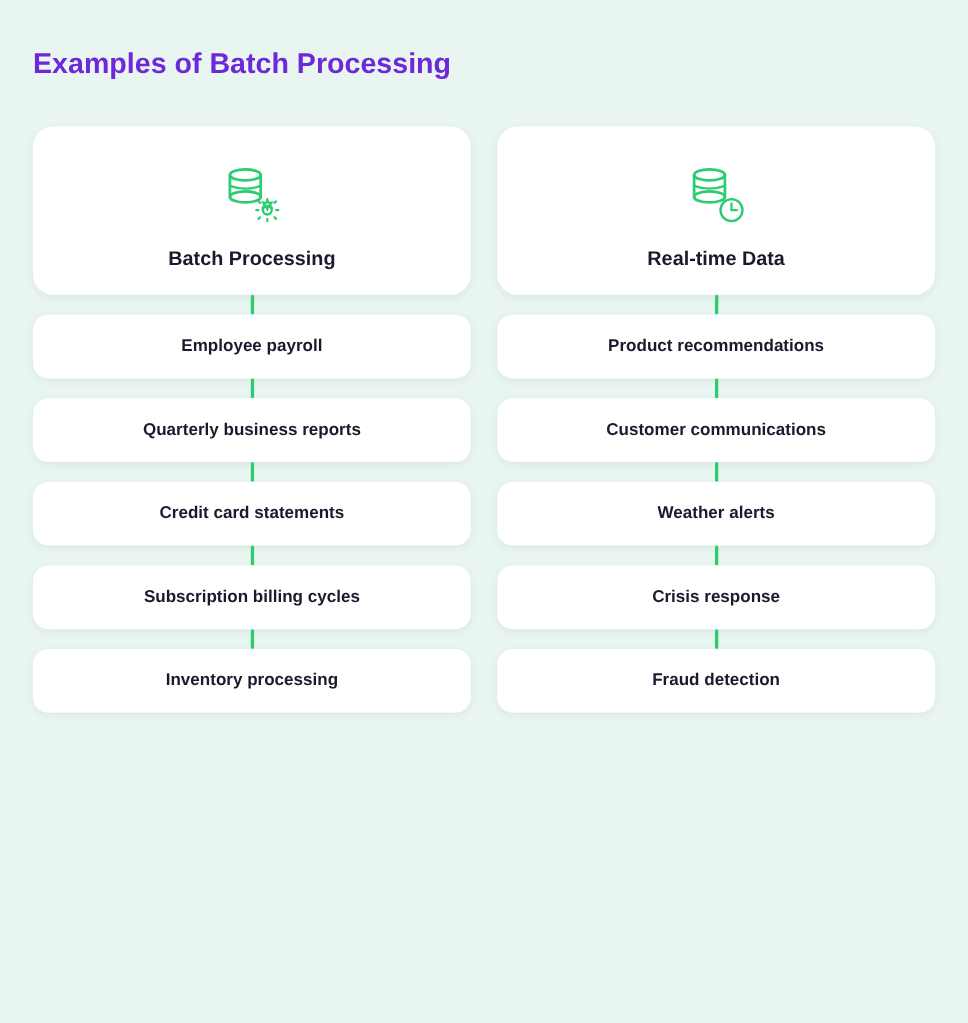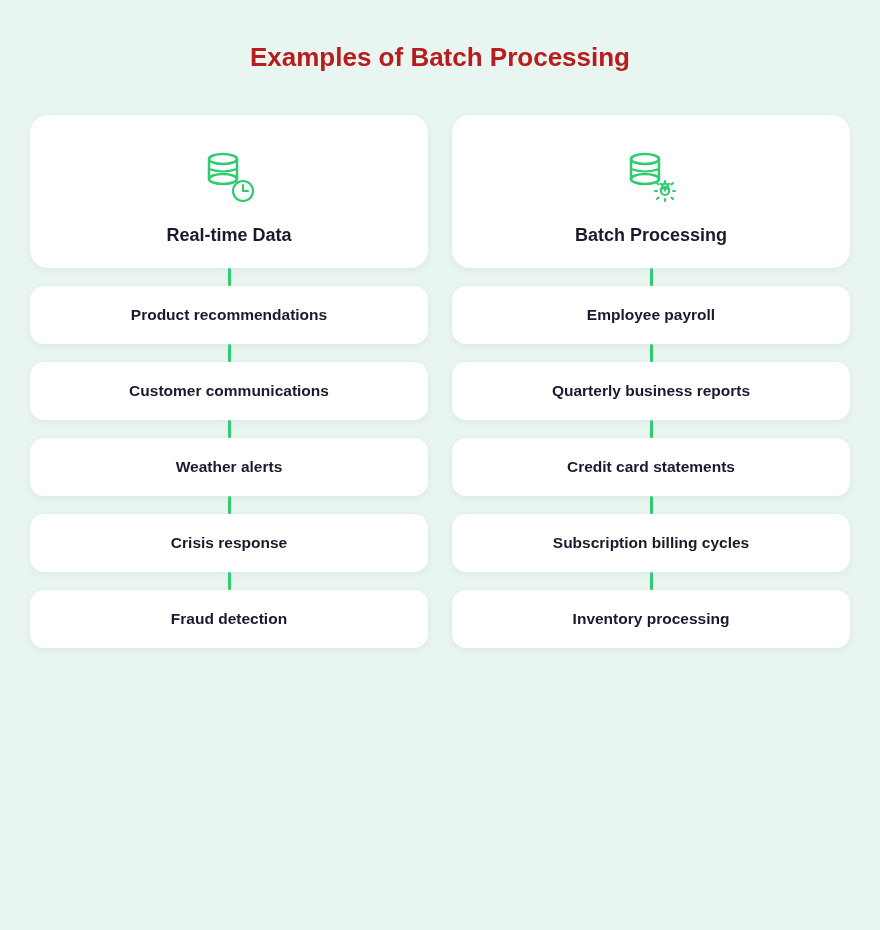--- a/index.html
+++ b/index.html
@@ -18,24 +18,23 @@
       align-items: flex-start;
       padding: 40px 30px;
     }
 
     .page-container {
       width: 100%;
       max-width: 820px;
     }
 
     .page-title {
-      text-align: center;
       font-size: 26px;
       font-weight: 800;
-      color: #b91c1c;
+      color: #6d28d9;
       line-height: 1.35;
       margin-bottom: 40px;
     }
 
     .columns {
       display: flex;
       gap: 24px;
       align-items: flex-start;
     }
 
@@ -106,66 +105,20 @@
     <div class="column">
       <div class="header-card">
         <div class="icon-container">
 
           <svg width="64" height="64" viewBox="0 0 64 64" fill="none" xmlns="http://www.w3.org/2000/svg">
 
             <ellipse cx="26" cy="14" rx="14" ry="5" stroke="#2ecc71" stroke-width="2.5" fill="none"></ellipse>
             <line x1="12" y1="14" x2="12" y2="34" stroke="#2ecc71" stroke-width="2.5"></line>
             <line x1="40" y1="14" x2="40" y2="34" stroke="#2ecc71" stroke-width="2.5"></line>
             <ellipse cx="26" cy="34" rx="14" ry="5" stroke="#2ecc71" stroke-width="2.5" fill="none"></ellipse>
-            <path d="M12 24 Q26 29 40 24" stroke="#2ecc71" stroke-width="2" fill="none"></path>
-
-            <circle cx="46" cy="46" r="10" stroke="#2ecc71" stroke-width="2.2" fill="none"></circle>
-            <line x1="46" y1="40" x2="46" y2="46" stroke="#2ecc71" stroke-width="2" stroke-linecap="round"></line>
-            <line x1="46" y1="46" x2="51" y2="46" stroke="#2ecc71" stroke-width="2" stroke-linecap="round"></line>
-          </svg>
-        </div>
-        <div class="header-card-title">Real-time Data</div>
-      </div>
-
-      <div class="connector"></div>
-      <div class="item-card">
-        <span>Product recommendations</span>
-      </div>
-
-      <div class="connector"></div>
-      <div class="item-card">
-        <span>Customer communications</span>
-      </div>
-
-      <div class="connector"></div>
-      <div class="item-card">
-        <span>Weather alerts</span>
-      </div>
-
-      <div class="connector"></div>
-      <div class="item-card">
-        <span>Crisis response</span>
-      </div>
-
-      <div class="connector"></div>
-      <div class="item-card">
-        <span>Fraud detection</span>
-      </div>
-    </div>
-
-    <div class="column">
-      <div class="header-card">
-        <div class="icon-container">
-
-          <svg width="64" height="64" viewBox="0 0 64 64" fill="none" xmlns="http://www.w3.org/2000/svg">
-
-            <ellipse cx="26" cy="14" rx="14" ry="5" stroke="#2ecc71" stroke-width="2.5" fill="none"></ellipse>
-            <line x1="12" y1="14" x2="12" y2="34" stroke="#2ecc71" stroke-width="2.5"></line>
-            <line x1="40" y1="14" x2="40" y2="34" stroke="#2ecc71" stroke-width="2.5"></line>
-            <ellipse cx="26" cy="34" rx="14" ry="5" stroke="#2ecc71" stroke-width="2.5" fill="none"></ellipse>
             <path d="M12 24 Q26 29 40 24" stroke="#2ecc71" stroke-width="2" fill="none" stroke-dasharray="0"></path>
 
             <g transform="translate(36, 36)">
               <circle cx="10" cy="10" r="4" stroke="#2ecc71" stroke-width="2.2" fill="none"></circle>
               <path d="M10 2 L10 0 M10 20 L10 18 M2 10 L0 10 M20 10 L18 10 M3.5 3.5 L2 2 M18 18 L16.5 16.5 M16.5 3.5 L18 2 M2 18 L3.5 16.5" stroke="#2ecc71" stroke-width="2" stroke-linecap="round"></path>
               <path d="M10 1 L11.2 3.5 L14 3 L12.5 5.2 L14 7.5 L11.2 7 L10 9.5 L8.8 7 L6 7.5 L7.5 5.2 L6 3 L8.8 3.5 Z" stroke="#2ecc71" stroke-width="1.8" fill="none"></path>
             </g>
           </svg>
         </div>
         <div class="header-card-title">Batch Processing</div>
@@ -190,14 +143,60 @@
       <div class="item-card">
         <span>Subscription billing cycles</span>
       </div>
 
       <div class="connector"></div>
       <div class="item-card">
         <span>Inventory processing</span>
       </div>
     </div>
 
+    <div class="column">
+      <div class="header-card">
+        <div class="icon-container">
+
+          <svg width="64" height="64" viewBox="0 0 64 64" fill="none" xmlns="http://www.w3.org/2000/svg">
+
+            <ellipse cx="26" cy="14" rx="14" ry="5" stroke="#2ecc71" stroke-width="2.5" fill="none"></ellipse>
+            <line x1="12" y1="14" x2="12" y2="34" stroke="#2ecc71" stroke-width="2.5"></line>
+            <line x1="40" y1="14" x2="40" y2="34" stroke="#2ecc71" stroke-width="2.5"></line>
+            <ellipse cx="26" cy="34" rx="14" ry="5" stroke="#2ecc71" stroke-width="2.5" fill="none"></ellipse>
+            <path d="M12 24 Q26 29 40 24" stroke="#2ecc71" stroke-width="2" fill="none"></path>
+
+            <circle cx="46" cy="46" r="10" stroke="#2ecc71" stroke-width="2.2" fill="none"></circle>
+            <line x1="46" y1="40" x2="46" y2="46" stroke="#2ecc71" stroke-width="2" stroke-linecap="round"></line>
+            <line x1="46" y1="46" x2="51" y2="46" stroke="#2ecc71" stroke-width="2" stroke-linecap="round"></line>
+          </svg>
+        </div>
+        <div class="header-card-title">Real-time Data</div>
+      </div>
+
+      <div class="connector"></div>
+      <div class="item-card">
+        <span>Product recommendations</span>
+      </div>
+
+      <div class="connector"></div>
+      <div class="item-card">
+        <span>Customer communications</span>
+      </div>
+
+      <div class="connector"></div>
+      <div class="item-card">
+        <span>Weather alerts</span>
+      </div>
+
+      <div class="connector"></div>
+      <div class="item-card">
+        <span>Crisis response</span>
+      </div>
+
+      <div class="connector"></div>
+      <div class="item-card">
+        <span>Fraud detection</span>
+      </div>
+    </div>
+
   </div>
 </div>
 
 </body></html>

